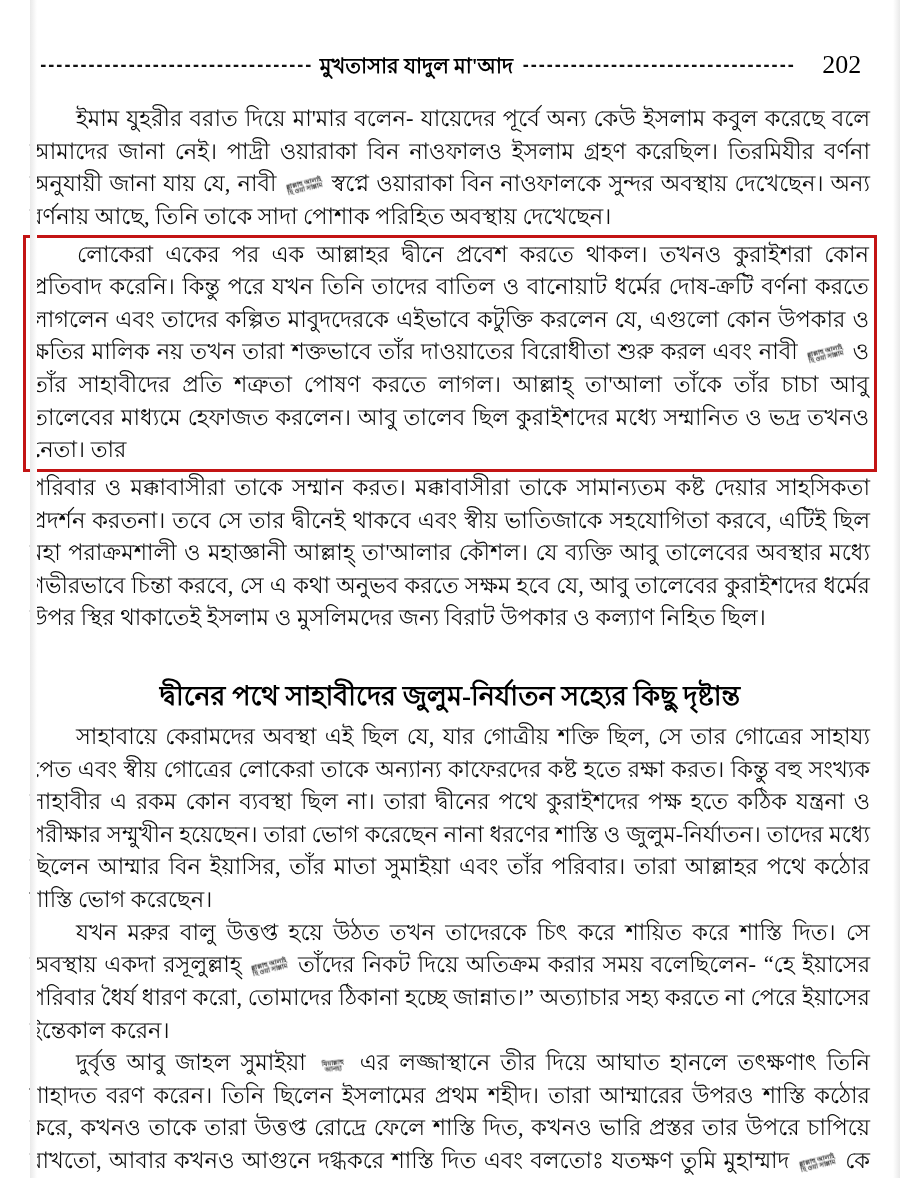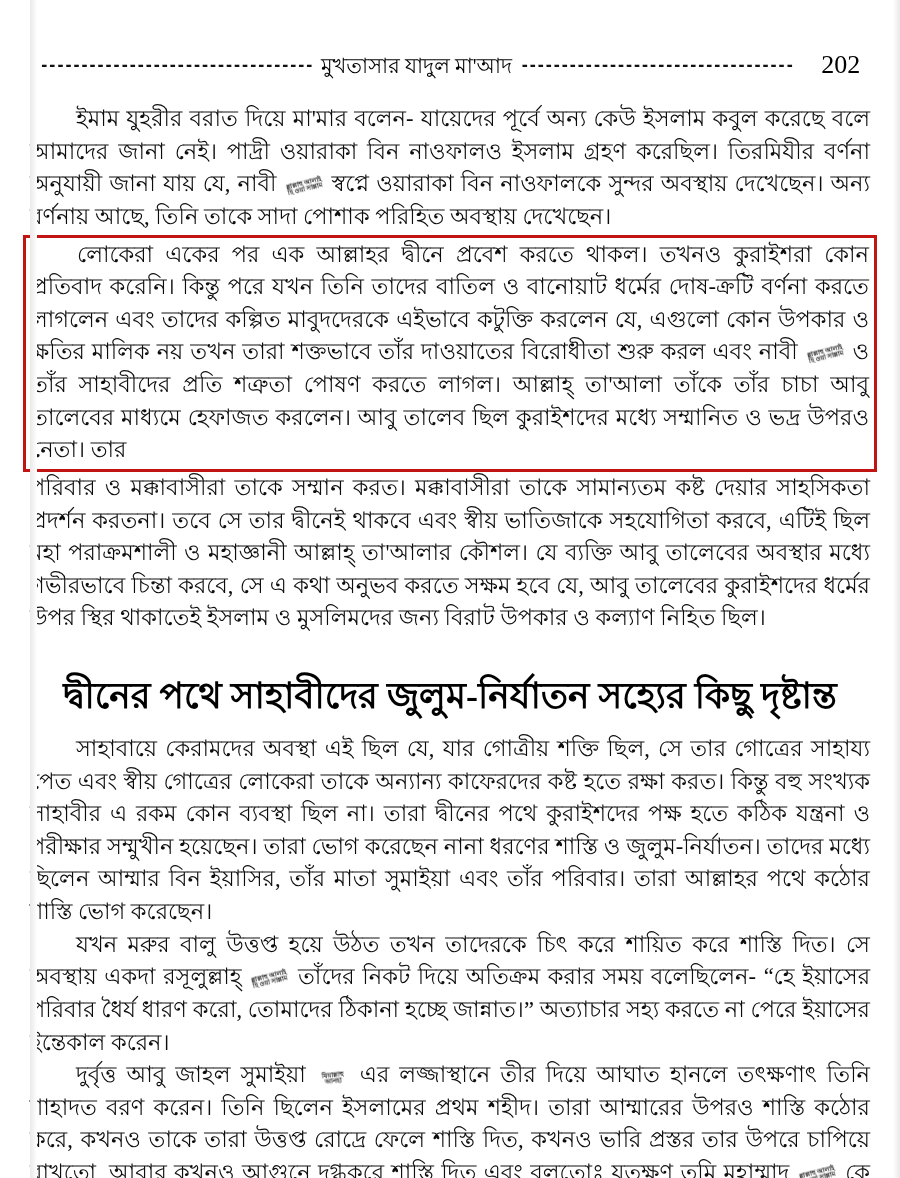--- a/index.html
+++ b/index.html
@@ -22,21 +22,21 @@
     display:flex;align-items:baseline;justify-content:center;
     white-space:nowrap;
     margin-bottom:18px;
   }
   .header-dashes{
     font-family:"DejaVu Sans Mono","Liberation Mono",monospace;
     font-size:15px;letter-spacing:-1px;font-weight:bold;color:#111;
     transform:translateY(-3px);
   }
   .header-title{
-    font-size:21px;font-weight:normal;color:#000;
+    font-size:21px;font-weight:bold;color:#000;
     margin:0 8px;
   }
   .page-number{
     font-size:26px;color:#000;
     margin-left:28px;
     font-family:Liberation Serif, serif;
   }
 
   .body-text p{
     margin:0;
@@ -49,24 +49,24 @@
   .no-indent{text-indent:0;}
 
   .red-box{
     border:3px solid #c31414;
     margin:1px -7px 0 -7px;
     padding:1px 5px 2px 5px;
   }
 
   .section-heading{
     text-align:center;
-    font-size:36px;
+    font-size:27px;
     font-weight:bold;
     color:#000;
-    margin:44px 0 20px 0;
+    margin:44px 0 8px 0;
     line-height:34px;
   }
 
   .seal{
     display:inline-block;
     width:37px;height:30px;
     font-size:6.5px;line-height:6.5px;
     font-weight:bold;
     color:#1a1a1a;
     text-align:center;
@@ -98,21 +98,21 @@
 
   <div class="body-text">
 
     <p class="indent"><span>ইমাম যুহরীর বরাত দিয়ে মা'মার বলেন- যায়েদের পূর্বে অন্য কেউ ইসলাম কবুল করেছে বলে আমাদের জানা নেই। পাদ্রী ওয়ারাকা বিন নাওফালও ইসলাম গ্রহণ করেছিল। তিরমিযীর বর্ণনা অনুযায়ী জানা যায় যে, নাবী</span>
       <span class="seal">সাল্লাল্লাহু আলাইহি ওয়া সাল্লাম</span>
       <span>স্বপ্নে ওয়ারাকা বিন নাওফালকে সুন্দর অবস্থায় দেখেছেন। অন্য বর্ণনায় আছে, তিনি তাকে সাদা পোশাক পরিহিত অবস্থায় দেখেছেন।</span></p>
 
     <div class="red-box">
       <p class="indent"><span>লোকেরা একের পর এক আল্লাহর দ্বীনে প্রবেশ করতে থাকল। তখনও কুরাইশরা কোন প্রতিবাদ করেনি। কিন্তু পরে যখন তিনি তাদের বাতিল ও বানোয়াট ধর্মের দোষ-ক্রটি বর্ণনা করতে লাগলেন এবং তাদের কল্পিত মাবুদদেরকে এইভাবে কটুক্তি  করলেন যে, এগুলো কোন উপকার ও ক্ষতির মালিক নয় তখন তারা শক্তভাবে তাঁর দাওয়াতের বিরোধীতা শুরু করল এবং নাবী</span>
         <span class="seal">সাল্লাল্লাহু আলাইহি ওয়া সাল্লাম</span>
-        <span>ও তাঁর সাহাবীদের প্রতি শত্রুতা পোষণ করতে লাগল। আল্লাহ্ তা'আলা তাঁকে তাঁর চাচা আবু তালেবের মাধ্যমে হেফাজত করলেন। আবু তালেব ছিল কুরাইশদের মধ্যে সম্মানিত ও ভদ্র উপরও নেতা। তার</span></p>
+        <span>ও তাঁর সাহাবীদের প্রতি শত্রুতা পোষণ করতে লাগল। আল্লাহ্ তা'আলা তাঁকে তাঁর চাচা আবু তালেবের মাধ্যমে হেফাজত করলেন। আবু তালেব ছিল কুরাইশদের মধ্যে সম্মানিত ও ভদ্র তখনও নেতা। তার</span></p>
     </div>
 
     <p class="no-indent"><span>পরিবার ও মক্কাবাসীরা তাকে সম্মান করত। মক্কাবাসীরা তাকে সামান্যতম কষ্ট দেয়ার সাহসিকতা প্রদর্শন করতনা। তবে সে তার দ্বীনেই থাকবে এবং স্বীয় ভাতিজাকে সহযোগিতা করবে, এটিই ছিল মহা পরাক্রমশালী ও মহাজ্ঞানী আল্লাহ্ তা'আলার কৌশল। যে ব্যক্তি আবু তালেবের অবস্থার মধ্যে গভীরভাবে চিন্তা করবে, সে এ কথা অনুভব করতে সক্ষম হবে যে, আবু তালেবের কুরাইশদের ধর্মের উপর স্থির থাকাতেই ইসলাম ও মুসলিমদের জন্য বিরাট উপকার ও কল্যাণ নিহিত ছিল।</span></p>
 
     <h2 class="section-heading">দ্বীনের পথে সাহাবীদের জুলুম-নির্যাতন সহ্যের কিছু দৃষ্টান্ত</h2>
 
     <p class="indent"><span>সাহাবায়ে কেরামদের অবস্থা এই ছিল যে, যার গোত্রীয় শক্তি ছিল, সে তার গোত্রের সাহায্য পেত এবং স্বীয় গোত্রের লোকেরা তাকে অন্যান্য কাফেরদের কষ্ট হতে রক্ষা করত। কিন্তু বহু সংখ্যক সাহাবীর এ রকম কোন ব্যবস্থা ছিল না। তারা দ্বীনের পথে কুরাইশদের পক্ষ হতে কঠিক যন্ত্রনা ও পরীক্ষার সম্মুখীন হয়েছেন। তারা ভোগ করেছেন নানা ধরণের শাস্তি ও জুলুম-নির্যাতন। তাদের মধ্যে ছিলেন আম্মার বিন ইয়াসির, তাঁর মাতা সুমাইয়া এবং তাঁর পরিবার। তারা আল্লাহর পথে কঠোর শাস্তি ভোগ করেছেন।</span></p>
 
     <p class="indent"><span>যখন মরুর বালু উত্তপ্ত হয়ে উঠত তখন তাদেরকে চিৎ করে শায়িত করে শাস্তি দিত। সে অবস্থায় একদা রসূলুল্লাহ্</span>
       <span class="seal">সাল্লাল্লাহু আলাইহি ওয়া সাল্লাম</span>

